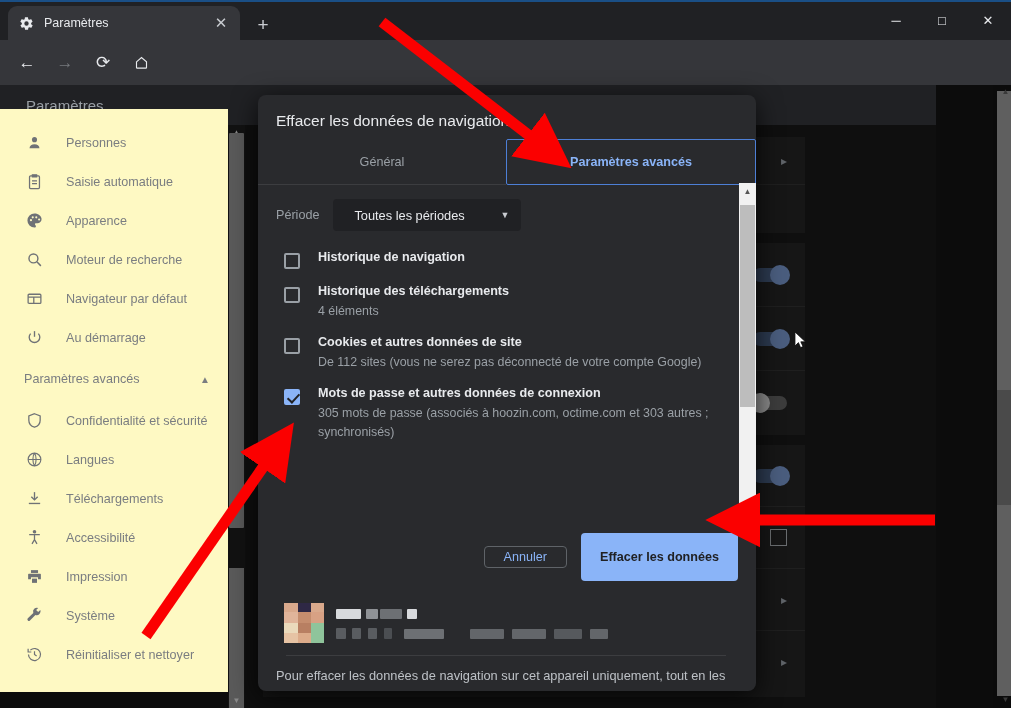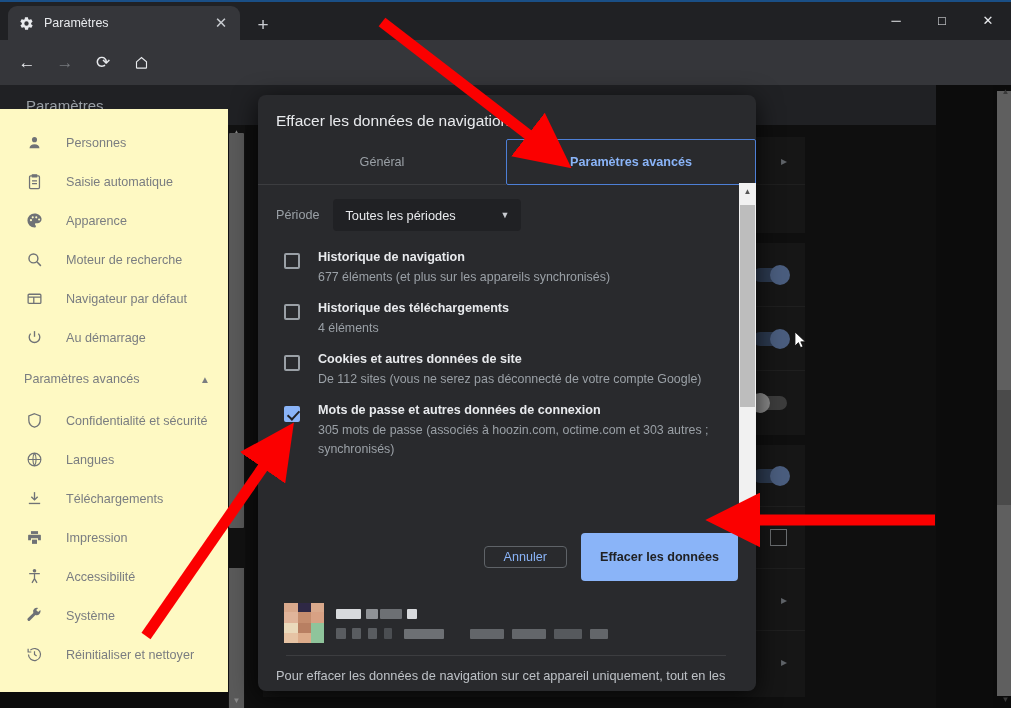--- a/index.html
+++ b/index.html
@@ -105,21 +105,21 @@
   .dlg-title { color:#e8eaed; font-size:15.5px; padding:17px 0 0 18px; }
   .dlg-tabs { position:absolute; left:0; top:44px; width:498px; height:46px; display:flex; }
   .dlg-tab { flex:1; display:flex; align-items:center; justify-content:center;
              font-size:12.6px; color:#9aa0a6; border-bottom:1px solid #3c3d40; }
   .dlg-tab.active { color:#8ab4f8; font-weight:bold; border:1.6px solid #4d7fd6; border-radius:2px; }
   .dlg-body { position:absolute; left:0; top:90px; width:498px; height:340px; overflow:hidden; }
   .period-row { display:flex; align-items:center; padding:14px 0 10px 18px; }
   .period-lbl { color:#9aa0a6; font-size:12.6px; margin-right:14px; }
   .period-sel { width:188px; height:32px; background:#202124; border-radius:4px;
                 display:flex;align-items:center;padding:0 12px; }
-  .period-val { flex:1; color:#e8eaed; font-size:12.8px; }
+  .period-val { flex:1; color:#e8eaed; font-size:12.8px;margin-left:9px; }
   .period-caret { color:#c9ccd1; font-size:9px; }
 
   .cb-row { display:flex; padding:6px 30px 6px 18px; }
   .cb { width:16px;height:16px;border:2px solid #9aa0a6;border-radius:2px;margin:6px 18px 0 8px;flex:none;}
   .cb.checked { background:#8ab4f8; border-color:#8ab4f8; position:relative; }
   .cb.checked:after { content:""; position:absolute; left:4px; top:0px; width:5px;height:10px;
                       border:solid #202124; border-width:0 2px 2px 0; transform:rotate(43deg); }
   .cb-txt { flex:1; }
   .cb-title { color:#e8eaed; font-size:12.6px; font-weight:bold; line-height:19px; }
   .cb-sub { color:#9aa0a6; font-size:12.4px; line-height:18px; }
@@ -320,37 +320,37 @@
               <path d="M12 3v10"></path>
               <path d="M7.5 9.5L12 14l4.5-4.5"></path>
               <path d="M4 19h16"></path>
             </svg>
         </span>
         <span class="nav-label">Téléchargements</span>
       </div>
 
       <div class="nav-item">
         <span class="nav-ico">
+          <svg width="17" height="17" viewBox="0 0 24 24" fill="none" stroke="currentColor" stroke-width="1.8">
+              <circle cx="12" cy="4" r="1.6" fill="currentColor"></circle>
+              <path d="M4.5 8h15M12 8v7M12 15l-3.5 6M12 15l3.5 6"></path>
+            </svg>
+        </span>
+        <span class="nav-label">Accessibilité</span>
+      </div>
+
+      <div class="nav-item">
+        <span class="nav-ico">
           <svg width="17" height="17" viewBox="0 0 24 24" fill="currentColor">
               <path d="M7 3h10v4H7z"></path>
               <path d="M4 8h16a1 1 0 0 1 1 1v7h-4v-3H7v3H3V9a1 1 0 0 1 1-1z"></path>
               <path d="M8.5 15h7v6h-7z"></path>
             </svg>
         </span>
         <span class="nav-label">Impression</span>
-      </div>
-
-      <div class="nav-item">
-        <span class="nav-ico">
-          <svg width="17" height="17" viewBox="0 0 24 24" fill="none" stroke="currentColor" stroke-width="1.8">
-              <circle cx="12" cy="4" r="1.6" fill="currentColor"></circle>
-              <path d="M4.5 8h15M12 8v7M12 15l-3.5 6M12 15l3.5 6"></path>
-            </svg>
-        </span>
-        <span class="nav-label">Accessibilité</span>
       </div>
 
       <div class="nav-item">
         <span class="nav-ico">
           <svg width="17" height="17" viewBox="0 0 24 24" fill="currentColor">
               <path d="M20.3 4.3a5.5 5.5 0 0 1-7 7L5.6 19a2.1 2.1 0 0 1-3-3l7.7-7.7a5.5 5.5 0 0 1 7-7l-3 3 2.9 2.9 3-2.9z"></path>
             </svg>
         </span>
         <span class="nav-label">Système</span>
       </div>
@@ -456,21 +456,20 @@
         <span class="period-sel">
           <span class="period-val">Toutes les périodes</span>
           <span class="period-caret">▼</span>
         </span>
       </div>
 
       <div class="cb-row">
         <span class="cb"></span>
         <span class="cb-txt">
           <span class="cb-title">Historique de navigation</span><br>
-          <span class="cb-sub">677 éléments (et plus sur les appareils synchronisés)</span>
         </span>
       </div>
 
       <div class="cb-row">
         <span class="cb"></span>
         <span class="cb-txt">
           <span class="cb-title">Historique des téléchargements</span><br>
           <span class="cb-sub">4 éléments</span>
         </span>
       </div>

